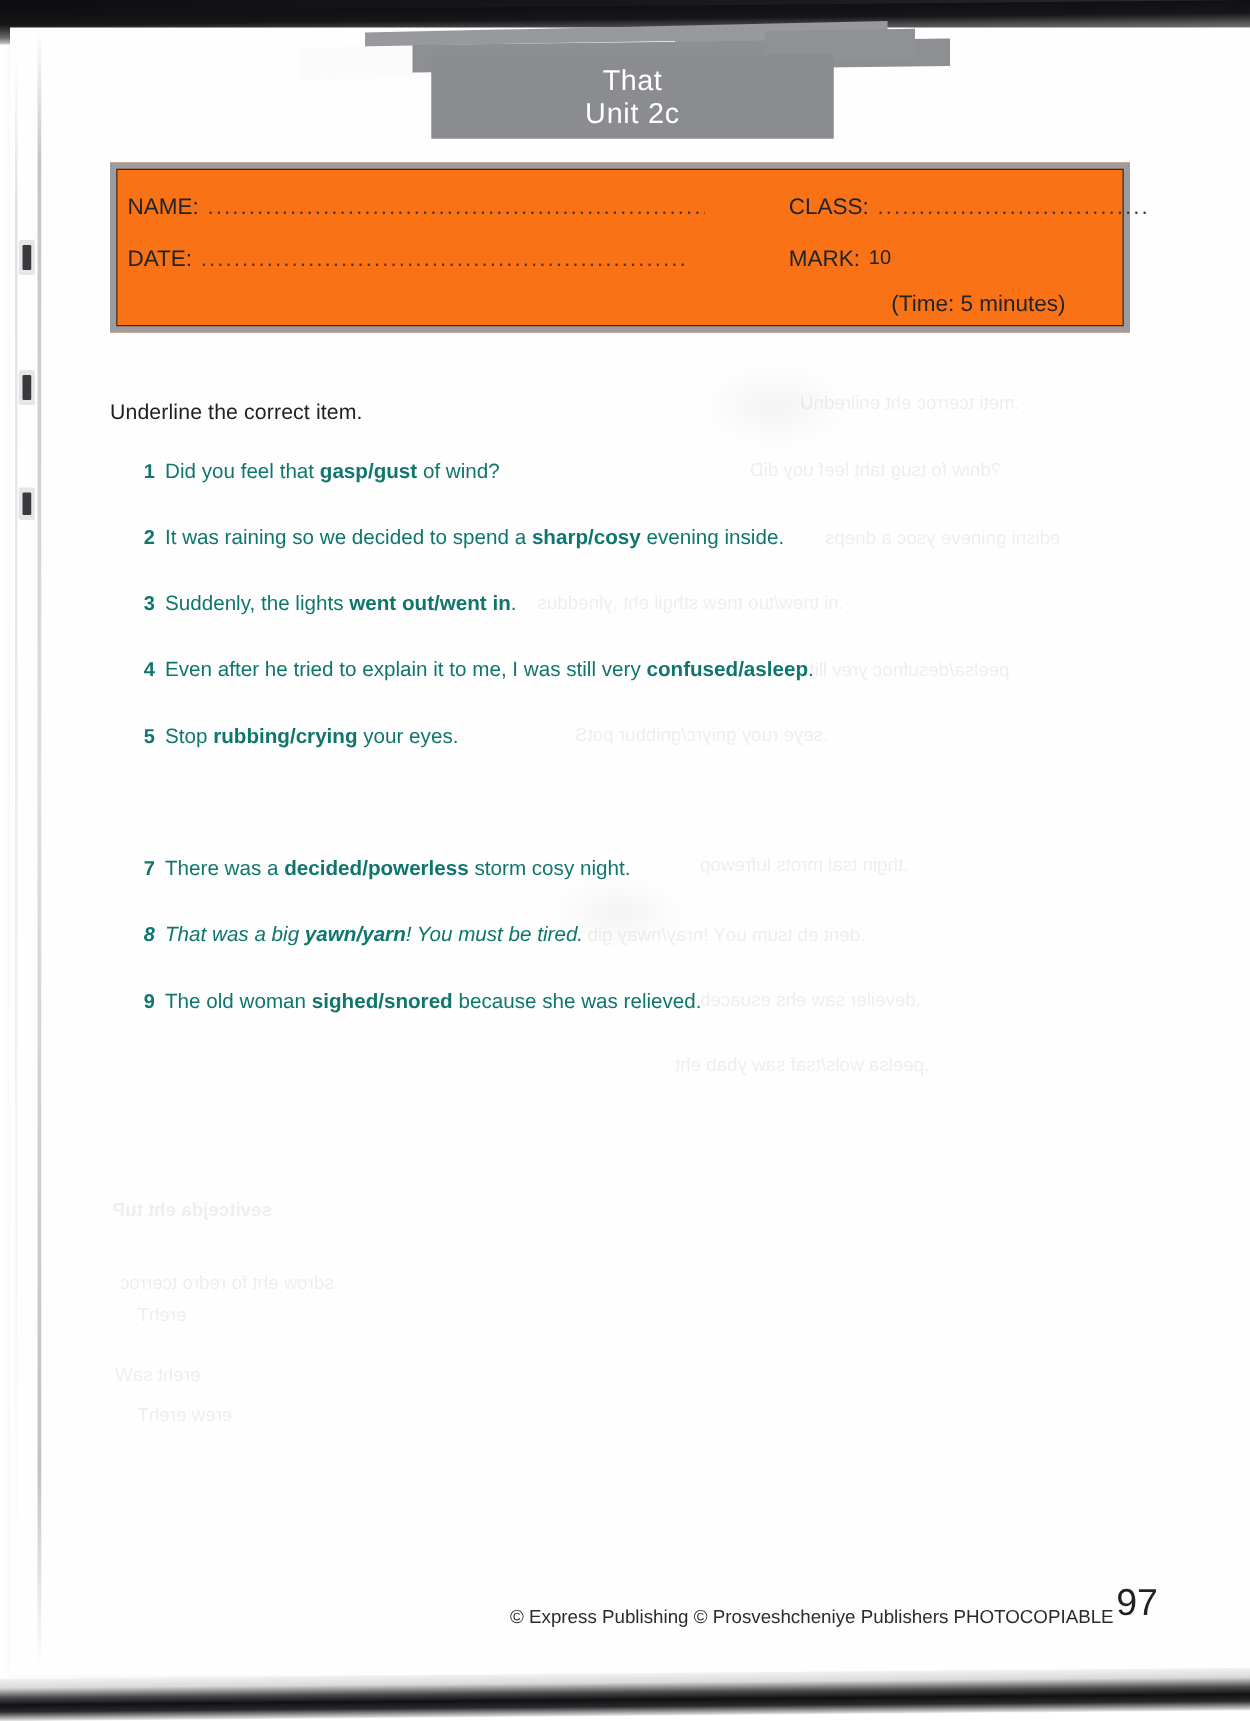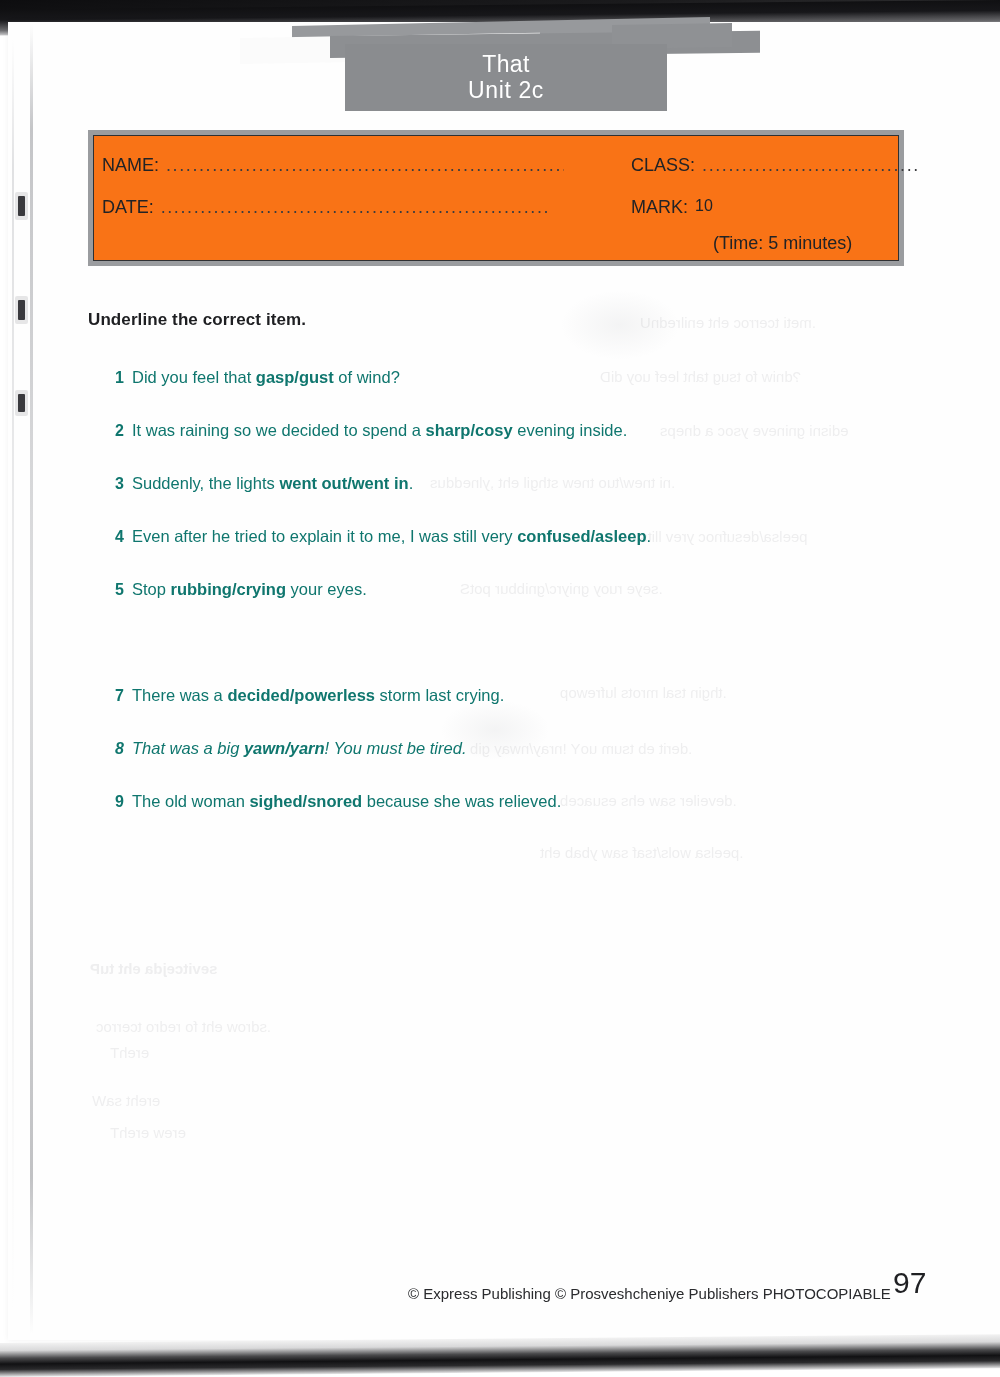--- a/index.html
+++ b/index.html
@@ -199,23 +199,23 @@
     position: absolute;
     left: 620px; top: 98px;
     font-size: 18px;
     color: #222326;
     white-space: nowrap;
   }
 
   
   .instruction {
     position: absolute;
-    left: 88px; top: 310px;
+    left: 88px; top: 320px;
     font-size: 17px;
-    font-weight: bold;
+    font-weight: normal;
     color: #1e1f22;
     letter-spacing: 0.1px;
   }
 
   
   .q {
     position: absolute;
     left: 88px;
     width: 830px;
     font-size: 16.5px;
@@ -359,21 +359,21 @@
   <div class="q" style="top:527px;">
     <span class="num">4</span><span>Even after he tried to explain it to me, I was still very </span><b>confused/asleep</b><span>.</span>
   </div>
 
   <div class="q" style="top:580px;">
     <span class="num">5</span><span>Stop </span><b>rubbing/crying</b><span> your eyes.</span>
   </div>
 
 
   <div class="q" style="top:686px;">
-    <span class="num">7</span><span>There was a </span><b>decided/powerless</b><span> storm last crying.</span>
+    <span class="num">7</span><span>There was a </span><b>decided/powerless</b><span> storm cosy night.</span>
   </div>
 
   <div class="q" style="top:739px;font-style:italic;">
     <span class="num">8</span><span>That was a big </span><b>yawn/yarn</b><span>! You must be tired.</span>
   </div>
 
   <div class="q" style="top:792px;">
     <span class="num">9</span><span>The old woman </span><b>sighed/snored</b><span> because she was relieved.</span>
   </div>
 

